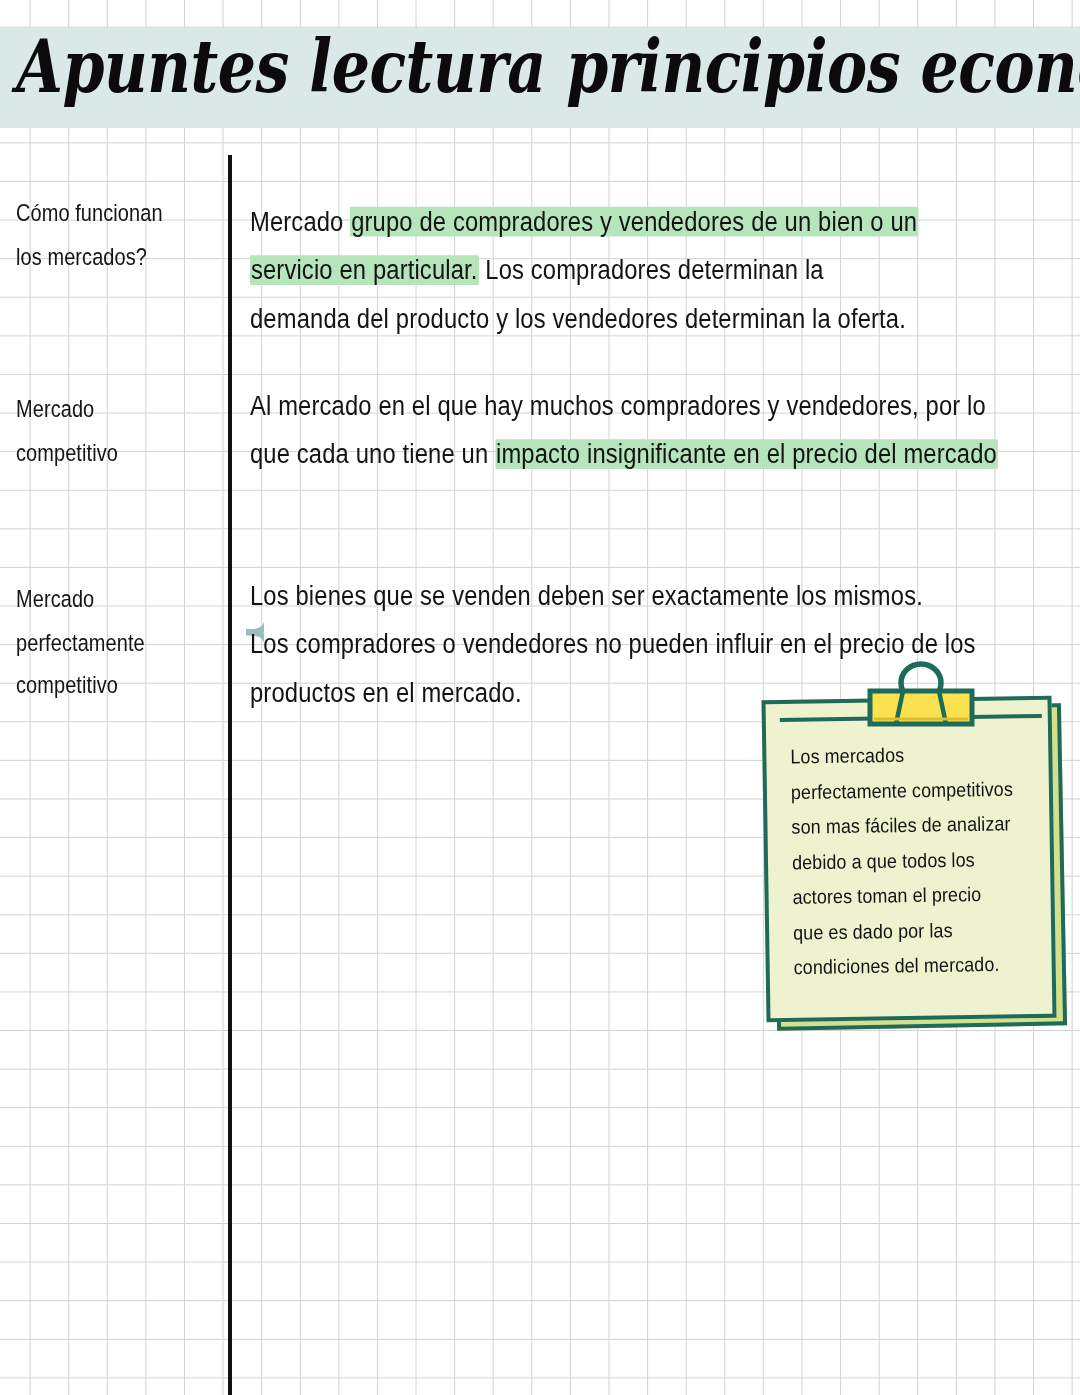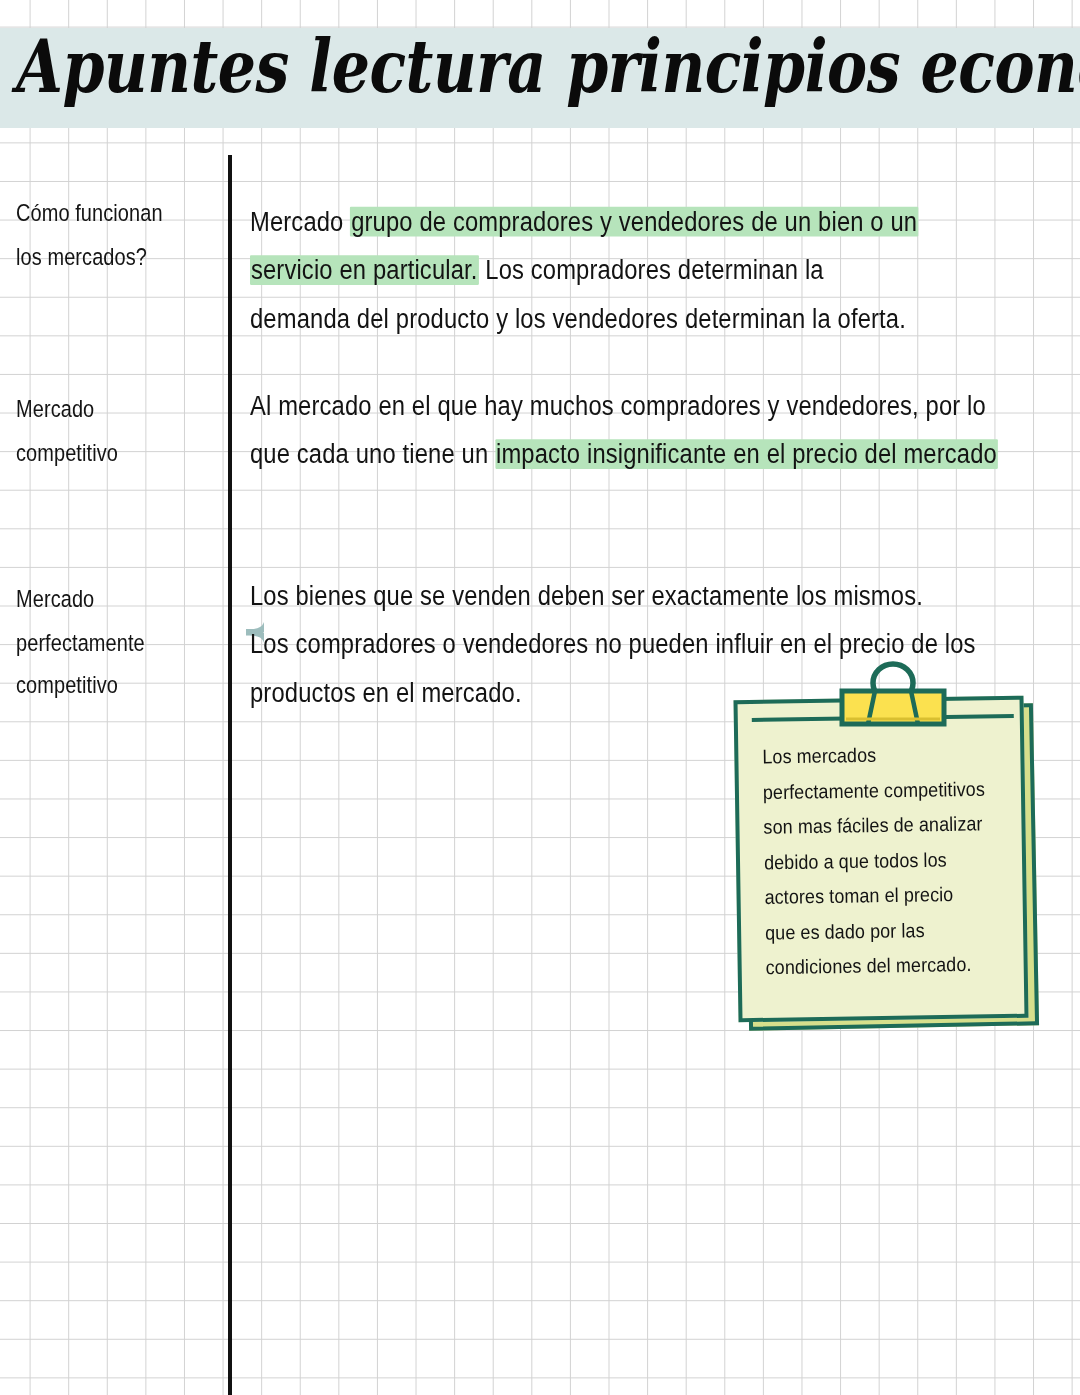--- a/index.html
+++ b/index.html
@@ -117,21 +117,21 @@
     font-family: "DejaVu Serif", serif;
     font-size: 128px;
     line-height: 108px;
     font-weight: 300;
     overflow: hidden;
   }
 
   
   #sticky-note-wrap {
     position: absolute;
-    left: 728px;
+    left: 756px;
     top: 690px;
     width: 320px;
     height: 350px;
   }
 
   #note-back {
     position: absolute;
     left: 18px;
     top: 16px;
     width: 290px;

